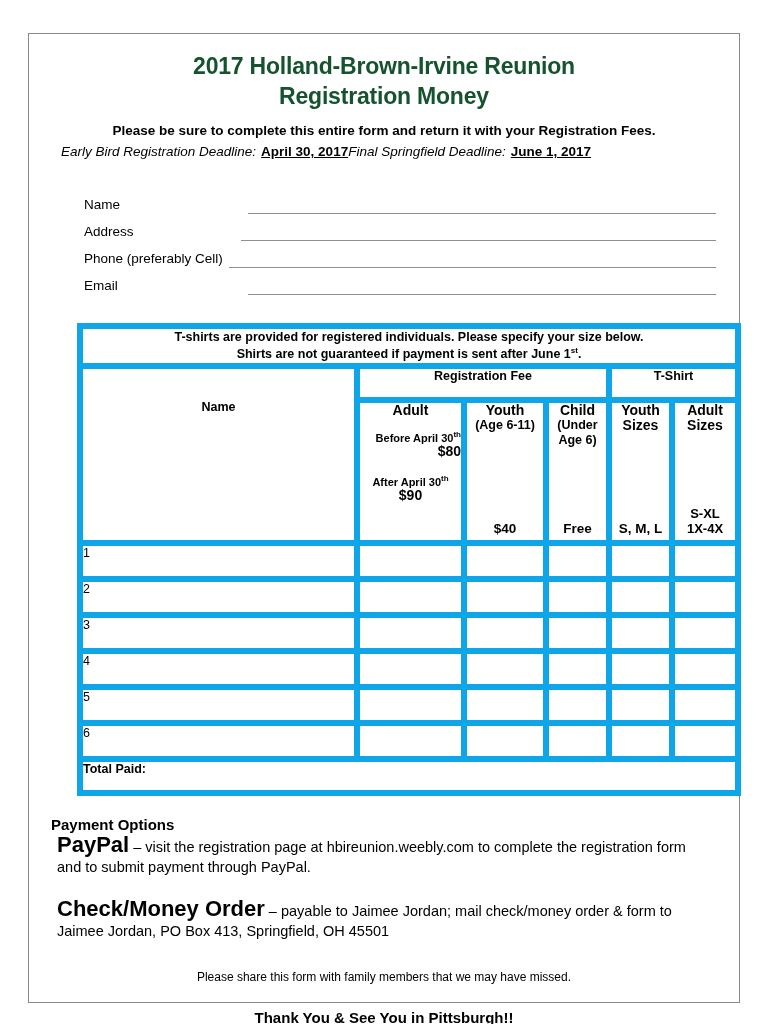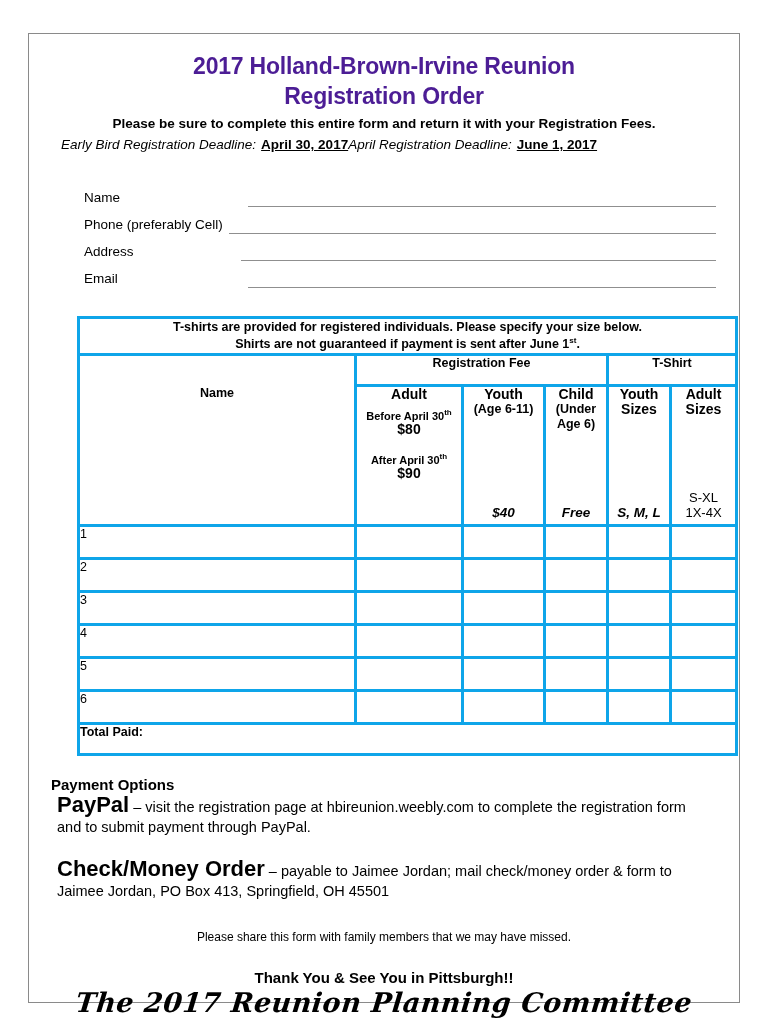--- a/index.html
+++ b/index.html
@@ -29,33 +29,33 @@
     box-sizing: border-box;
     height: 100%;
   }
 
   
   .title-block {
     text-align: center;
     padding-top: 17px;
   }
   .title-line {
-    color: #4c1d95;
+    color: #14532d;
     font-size: 23px;
     font-weight: bold;
     line-height: 30px;
     letter-spacing: -0.2px;
   }
 
   
   .intro {
     text-align: center;
     font-size: 13.5px;
     font-weight: bold;
-    margin-top: 5px;
+    margin-top: 12px;
   }
   .deadlines {
     display: flex;
     justify-content: flex-start;
     font-size: 13.5px;
     margin-top: 6px;
     padding: 0 8px 0 10px;
   }
   .dl-label {
     font-style: italic;
@@ -95,21 +95,21 @@
 
   
   .reg-table {
     margin-top: 28px;
     margin-left: 26px;
     width: 658px;
     border-collapse: collapse;
     table-layout: fixed;
   }
   .reg-table td, .reg-table th {
-    border: 3px solid #0ea5e9;
+    border: 6px solid #0ea5e9;
     padding: 0;
     vertical-align: top;
     font-size: 12.5px;
   }
   .notice-cell {
     text-align: center;
     font-weight: bold;
     font-size: 13.5px;
     line-height: 17px;
     padding: 4px 10px 5px 10px;
@@ -139,50 +139,50 @@
     padding-top: 6px;
     line-height: 15px;
     height: 137px;
     position: relative;
   }
   .sub-head .top-label {
     display: block;
   }
   .adult-price-a {
     font-size: 11px;
-    margin-top: 8px;
+    margin-top: 14px;
     line-height: 13px;
+    text-align: right;
   }
   .adult-price-a .amt, .adult-price-b .amt {
     font-size: 14px;
     display: block;
   }
   .adult-price-b {
     font-size: 11px;
     margin-top: 18px;
     line-height: 13px;
   }
   .bottom-val {
     position: absolute;
     bottom: 4px;
     left: 0;
     right: 0;
     text-align: center;
     font-size: 13.5px;
     font-weight: bold;
-    font-style: italic;
   }
   .bottom-val2 {
     position: absolute;
     bottom: 4px;
     left: 0;
     right: 0;
     text-align: center;
     font-size: 13px;
-    font-weight: normal;
+    font-weight: bold;
     line-height: 15px;
   }
   sup {
     font-size: 8px;
     vertical-align: super;
     line-height: 0;
   }
   .entry-row td {
     height: 30px;
   }
@@ -244,45 +244,45 @@
   }
 </style>
 </head>
 <body>
 
 <div class="page">
  <div class="inner">
 
   <div class="title-block">
     <div class="title-line">2017 Holland-Brown-Irvine Reunion</div>
-    <div class="title-line">Registration Order</div>
+    <div class="title-line">Registration Money</div>
   </div>
 
   <div class="intro">Please be sure to complete this entire form and return it with your Registration Fees.</div>
 
   <div class="deadlines">
     <div>
       <span class="dl-label">Early Bird Registration Deadline:</span><span class="dl-value">April 30, 2017</span>
     </div>
     <div>
-      <span class="dl-label">April Registration Deadline:</span><span class="dl-value">June 1, 2017</span>
+      <span class="dl-label">Final Springfield Deadline:</span><span class="dl-value">June 1, 2017</span>
     </div>
   </div>
 
   <div class="fields">
     <div class="field-row name">
       <span class="field-label">Name</span>
       <span class="field-line"></span>
     </div>
+    <div class="field-row address">
+      <span class="field-label">Address</span>
+      <span class="field-line"></span>
+    </div>
     <div class="field-row phone">
       <span class="field-label">Phone (preferably Cell)</span>
-      <span class="field-line"></span>
-    </div>
-    <div class="field-row address">
-      <span class="field-label">Address</span>
       <span class="field-line"></span>
     </div>
     <div class="field-row email">
       <span class="field-label">Email</span>
       <span class="field-line"></span>
     </div>
   </div>
 
   <table class="reg-table">
     <colgroup>

